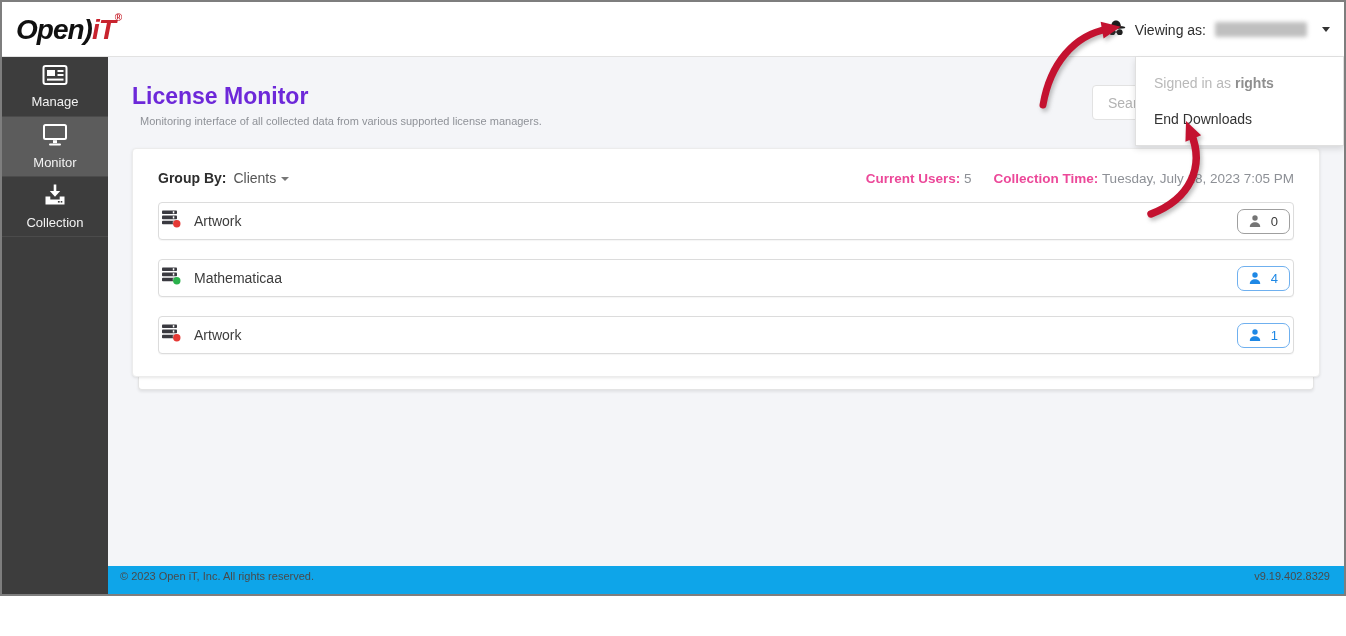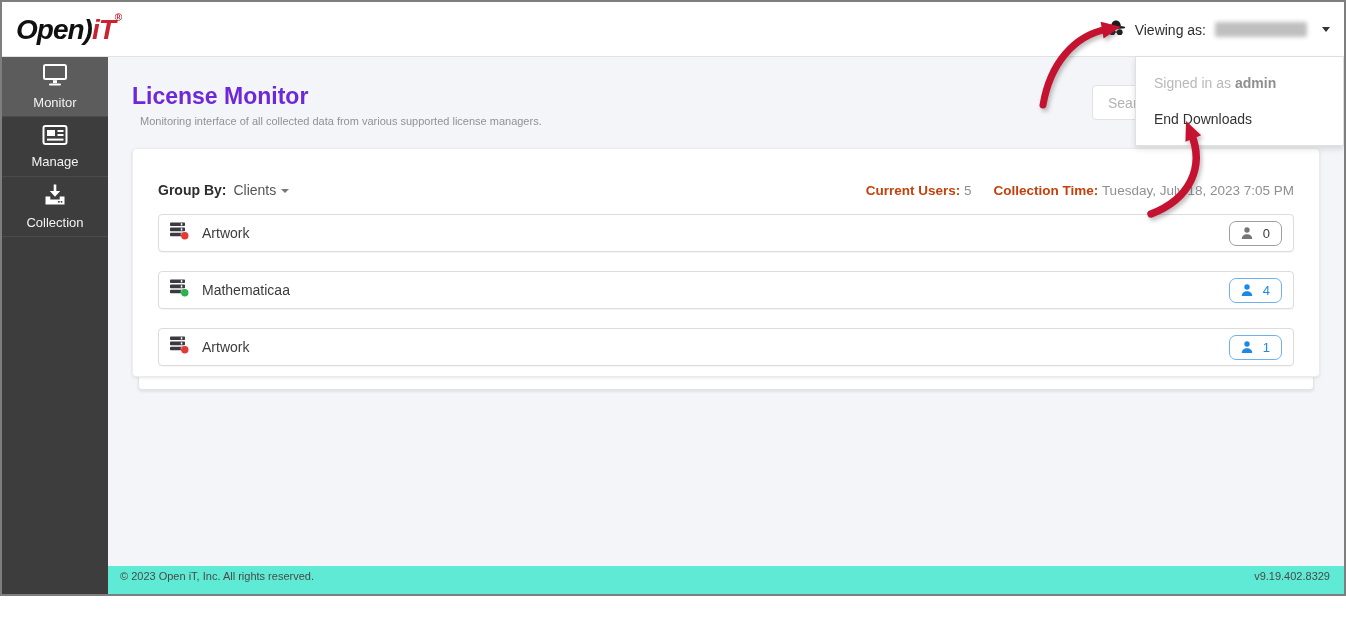--- a/index.html
+++ b/index.html
@@ -30,41 +30,41 @@
   
   .main { position:absolute; top:55px; left:106px; right:0; bottom:0; background:#f4f5f8; }
   .page-title { position:absolute; left:24px; top:26px; font-size:23px; font-weight:700; color:#6d28d9; }
   .page-sub { position:absolute; left:32px; top:58px; font-size:11px; color:#8f9298; }
   .search { position:absolute; right:24px; top:28px; width:228px; height:35px; background:#fff; border:1px solid #e2e2e2; border-radius:4px; padding:0 15px; font-size:14px; color:#444; z-index:1; font-family:"Liberation Sans", sans-serif; }
   .search::placeholder { color:#b3b3b3; }
 
   
   .card { position:absolute; left:24px; right:24px; top:91px; height:229px; background:#fff; border:1px solid #ececec; border-radius:4px; box-shadow:0 1px 3px rgba(0,0,0,.10); z-index:1; }
   .card-stack { position:absolute; left:30px; right:30px; top:319px; height:14px; background:#fff; border:1px solid #e4e4e4; border-top:none; border-radius:0 0 4px 4px; box-shadow:0 2px 3px rgba(0,0,0,.08); z-index:0; }
-  .card-head { display:flex; justify-content:space-between; align-items:center; padding:33px 25px 16px; }
+  .card-head { display:flex; justify-content:space-between; align-items:center; padding:21px 25px 16px; }
   .groupby { font-size:14px; color:#555; cursor:pointer; display:flex; align-items:center; gap:5px; }
   .groupby b { color:#2d2d2d; font-weight:700; margin-right:2px; }
   .gcaret { width:0; height:0; border-left:4px solid transparent; border-right:4px solid transparent; border-top:4.5px solid #777; margin-top:2px; }
   .head-stats { display:flex; align-items:center; gap:22px; font-size:13.5px; }
-  .stat b { color:#c2410c; font-weight:700;margin-top:28px; }
+  .stat b { color:#ec4899; font-weight:700;margin-top:28px; }
   .stat span { color:#8d9096; }
 
-  .lm-row { height:38px; margin:0 25px 19px; border:1px solid #dcdcdc; border-radius:4px; background:#fff; box-shadow:0 1px 1px rgba(0,0,0,.04); display:flex; align-items:center; justify-content:space-between; padding:0 11px; cursor:pointer; }
+  .lm-row { height:38px; margin:0 25px 19px; border:1px solid #dcdcdc; border-radius:4px; background:#fff; box-shadow:0 1px 1px rgba(0,0,0,.04); display:flex; align-items:center; justify-content:space-between; padding:0 3px; cursor:pointer; }
   .row-left { display:flex; align-items:center; gap:13px; }
   .row-name { font-size:14px; color:#3c3c3c; }
 
   .badge { display:inline-flex; align-items:center; gap:9px; border:1.4px solid #9f9f9f; border-radius:7px; padding:4px 11px 4px 10px; background:#fff; cursor:pointer; }
   .badge svg { fill:#757575; }
   .badge .badge-num { font-size:13px; color:#3a3a3a; }
   .badge[data-variant="blue"] { border-color:#6fb0ef; }
   .badge[data-variant="blue"] svg { fill:#1e88e5; }
   .badge[data-variant="blue"] .badge-num { color:#1e88e5; }
 
   
-  .footer { position:absolute; left:0; right:0; bottom:0; height:28px; background:#5eead4; display:flex; align-items:center; justify-content:space-between; padding:0 14px 8px 12px; font-size:11px; color:#4a4a4a; }
+  .footer { position:absolute; left:0; right:0; bottom:0; height:28px; background:#0ea5e9; display:flex; align-items:center; justify-content:space-between; padding:0 14px 8px 12px; font-size:11px; color:#4a4a4a; }
 
   
   .arrows { position:absolute; top:0; left:0; width:1342px; height:632px; pointer-events:none; z-index:30; filter:drop-shadow(2px 3px 2px rgba(70,70,70,.35)); }
 </style>
 </head>
 <body>
 
 <div class="window">
 
   <div class="header">
@@ -79,46 +79,46 @@
             <rect x="8.7" y="13.4" width="2.6" height="1.2"></rect>
           </svg>
       </span>
       <span class="viewing-label">Viewing as:</span>
       <span class="redacted"></span>
       <span class="caret"></span>
     </div>
   </div>
 
   <div class="dropdown">
-    <div class="dd-signed"><span>Signed in as </span><b>admin</b></div>
+    <div class="dd-signed"><span>Signed in as </span><b>rights</b></div>
     <div class="dd-item">End Downloads</div>
   </div>
 
   <div class="sidebar">
-    <div class="side-item active">
-      <span>
-        <svg width="26" height="24" viewBox="0 0 26 24">
-            <rect x="2" y="2" width="22" height="14" rx="1.5" fill="none" stroke="#fff" stroke-width="2"></rect>
-            <rect x="11" y="17.2" width="4" height="3" fill="#fff"></rect>
-            <rect x="7" y="20.4" width="12" height="2" rx="1" fill="#fff"></rect>
-          </svg>
-      </span>
-      <span>Monitor</span>
-    </div>
     <div class="side-item">
       <span>
         <svg width="26" height="22" viewBox="0 0 26 22">
             <rect x="1.5" y="2" width="23" height="18" rx="2" fill="none" stroke="#fff" stroke-width="2"></rect>
             <rect x="5" y="6" width="8" height="6" fill="#fff"></rect>
             <rect x="15.5" y="6" width="6" height="2" fill="#fff"></rect>
             <rect x="15.5" y="10" width="6" height="2" fill="#fff"></rect>
             <rect x="5" y="14.6" width="16.5" height="2" fill="#fff"></rect>
           </svg>
       </span>
       <span>Manage</span>
+    </div>
+    <div class="side-item active">
+      <span>
+        <svg width="26" height="24" viewBox="0 0 26 24">
+            <rect x="2" y="2" width="22" height="14" rx="1.5" fill="none" stroke="#fff" stroke-width="2"></rect>
+            <rect x="11" y="17.2" width="4" height="3" fill="#fff"></rect>
+            <rect x="7" y="20.4" width="12" height="2" rx="1" fill="#fff"></rect>
+          </svg>
+      </span>
+      <span>Monitor</span>
     </div>
     <div class="side-item">
       <span>
         <svg width="24" height="24" viewBox="0 0 24 24" fill="#fff">
             <rect x="10.7" y="1.5" width="2.6" height="6.5"></rect>
             <path d="M12 13.8 L6.8 8 h10.4 z"></path>
             <path d="M2.5 13.5 h4.8 v3 h9.4 v-3 h4.8 v8 h-19 z"></path>
             <g fill="#3d3d3d">
               <rect x="14.9" y="18" width="1.8" height="1.6"></rect>
               <rect x="17.7" y="18" width="1.6" height="1.6"></rect>

